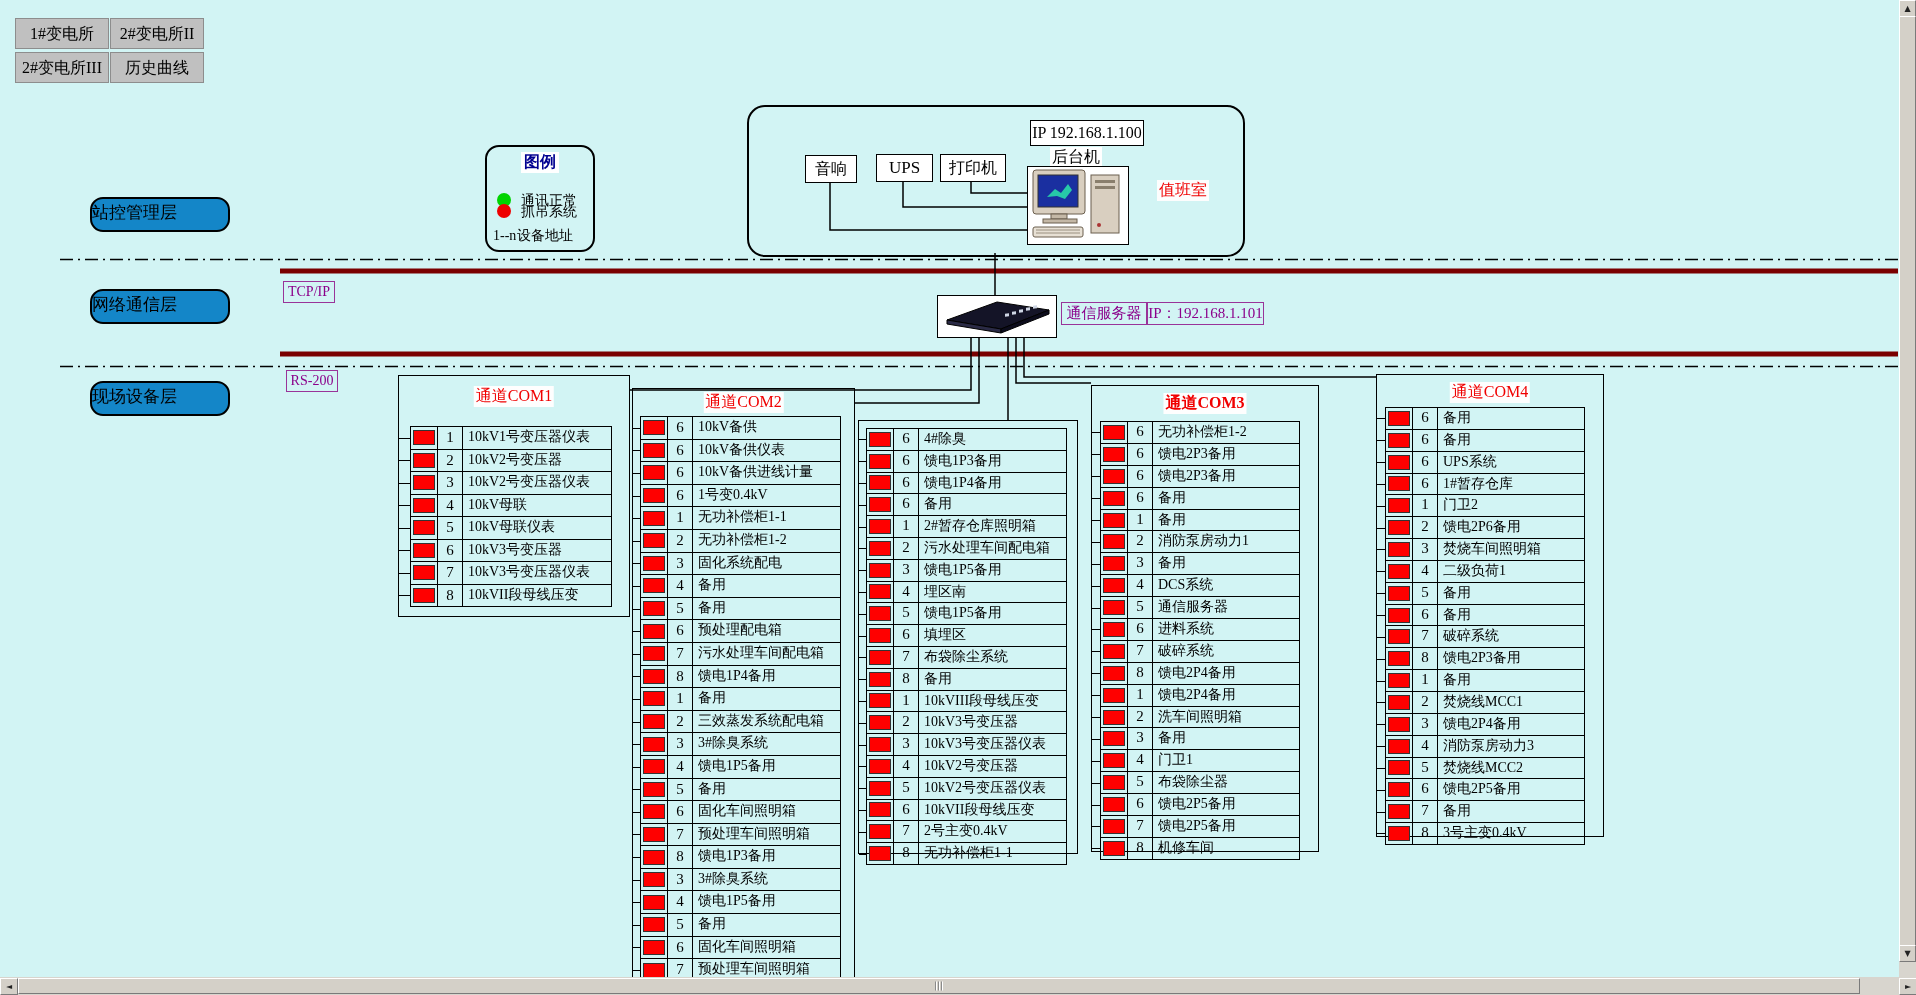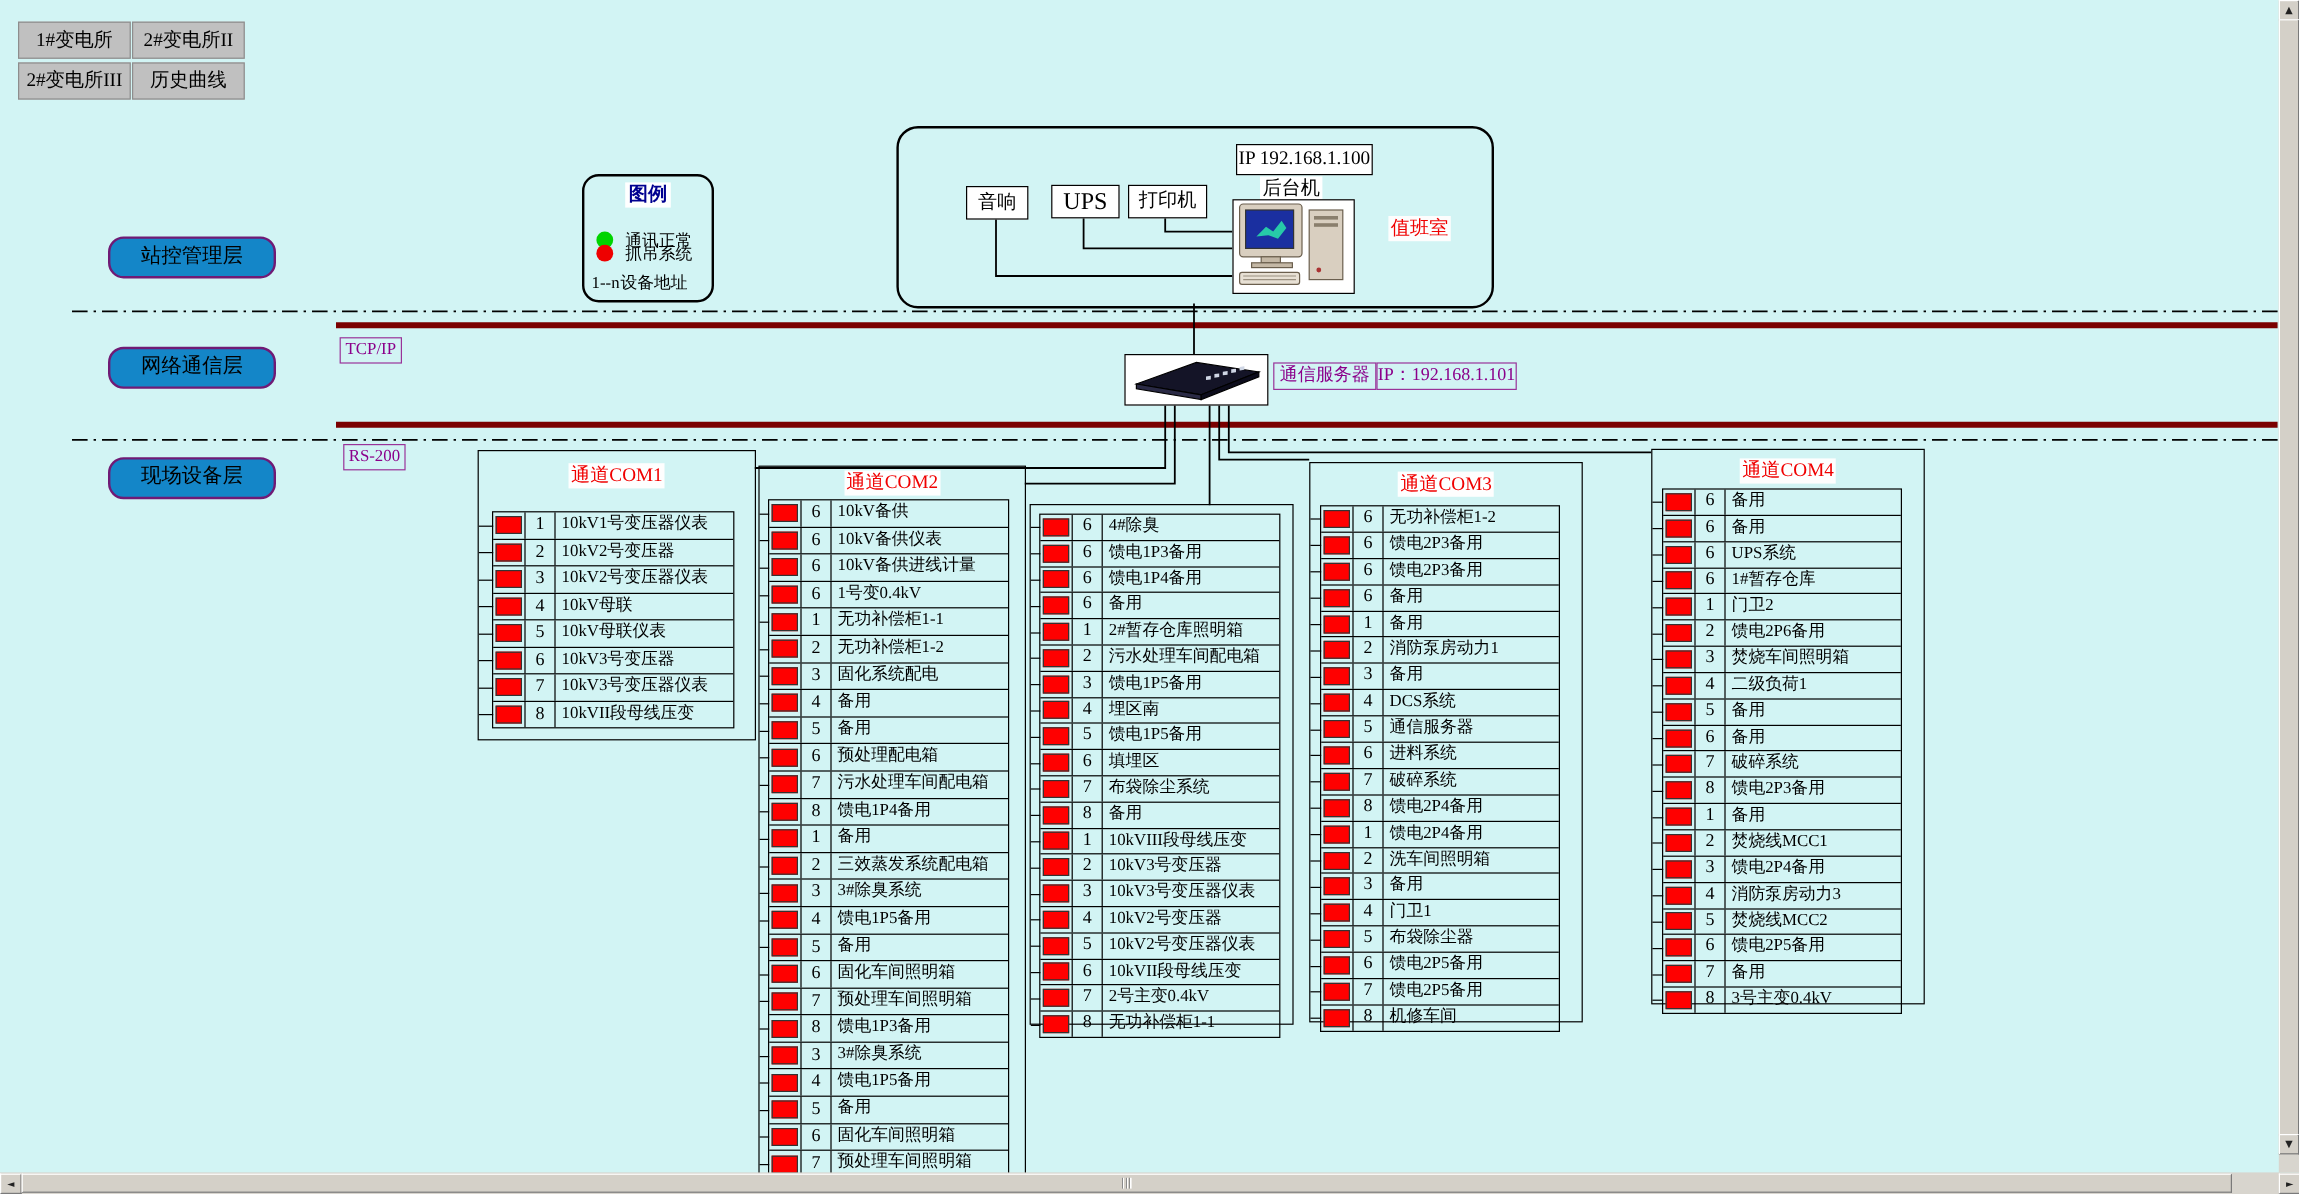--- a/index.html
+++ b/index.html
@@ -13,29 +13,29 @@
               color:#f00000;font-size:33px;letter-spacing:2px;white-space:nowrap;}
   
   #legend{position:absolute;left:485px;top:145px;width:106px;height:103px;border:2px solid #000;
           border-radius:14px;}
   #legend .lg-title{position:absolute;top:5px;left:50%;transform:translateX(-50%);
           color:#000090;font-weight:bold;font-size:16px;background:#fff;padding:0 3px;}
   .lg-row{position:absolute;left:10px;width:92px;height:16px;font-size:14px;color:#000;}
   .dot{display:inline-block;width:14px;height:14px;border-radius:50%;vertical-align:-2px;margin-right:10px;}
   .lg-sym{display:inline-block;width:24px;font-size:14px;margin-right:0px;}
   
-  .layer{position:absolute;left:90px;width:136px;height:31px;background:#1486c8;border:2px solid #701a75;
-         border-radius:13px;color:#000;font-size:17px;text-align:center;line-height:28px;}
+  .layer{position:absolute;left:90px;width:136px;height:31px;background:#1486c8;border:2px solid #000000;
+         border-radius:13px;color:#000;font-size:17px;line-height:28px;}
   
   #room{position:absolute;left:747px;top:105px;width:494px;height:148px;border:2px solid #000;border-radius:18px;}
   .wbox{position:absolute;background:#fff;border:1px solid #000;text-align:center;color:#000;}
   #ip-backend{left:1030px;top:120px;width:112px;height:24px;font-size:16px;line-height:24px;}
   #backend-label{position:absolute;left:1050px;top:147px;background:#fff;font-size:16px;color:#000;padding:0 2px;}
   #dev-audio{left:805px;top:155px;width:50px;height:26px;font-size:16px;line-height:26px;}
-  #dev-ups{left:876px;top:154px;width:55px;height:26px;font-size:20px;line-height:26px;}
+  #dev-ups{left:876px;top:154px;width:55px;height:26px;font-size:17px;line-height:26px;}
   #dev-printer{left:940px;top:154px;width:64px;height:26px;font-size:16px;line-height:26px;}
   #duty-label{position:absolute;left:1157px;top:180px;color:#f00000;font-size:16px;background:#fdfdfd;padding:0 2px;}
   
   #computer{left:1027px;top:166px;width:100px;height:77px;}
   
   #switch{left:937px;top:295px;width:118px;height:41px;}
   .plabel{position:absolute;border:1px solid #993399;color:#8B008B;font-size:14px;text-align:center;}
   #tcp-label{left:283px;top:281px;width:50px;height:20px;line-height:20px;}
   #rs-label{left:286px;top:370px;width:50px;height:20px;line-height:20px;}
   #server-label{left:1061px;top:302px;width:84px;height:21px;line-height:21px;font-size:15px;}
@@ -539,21 +539,21 @@
         <div class="ch-row" style="height: 20.8px; line-height: 19.8px; --stub: 8px;">
           <span class="led-cell">
             <span class="led" style="background:#ff0000"></span>
           </span>
           <span class="addr">8</span>
           <span class="dev">无功补偿柜1-1</span>
         </div>
       </div>
   </div>
   <div class="channel-group" data-channel="3" style="left: 1091px; top: 385px; width: 226px; height: 465px;">
-    <span class="channel-title" style="top: 7px;">通道COM3</span>
+    <span class="channel-title" style="top: 7px; font-weight: bold;">通道COM3</span>
     <div class="channel-table" style="left: 8px; top: 35px; width: 198px;">
         <div class="ch-row" style="height: 20.9px; line-height: 19.9px; --stub: 9px;">
           <span class="led-cell">
             <span class="led" style="background:#ff0000"></span>
           </span>
           <span class="addr">6</span>
           <span class="dev">无功补偿柜1-2</span>
         </div>
         <div class="ch-row" style="height: 20.9px; line-height: 19.9px; --stub: 9px;">
           <span class="led-cell">

